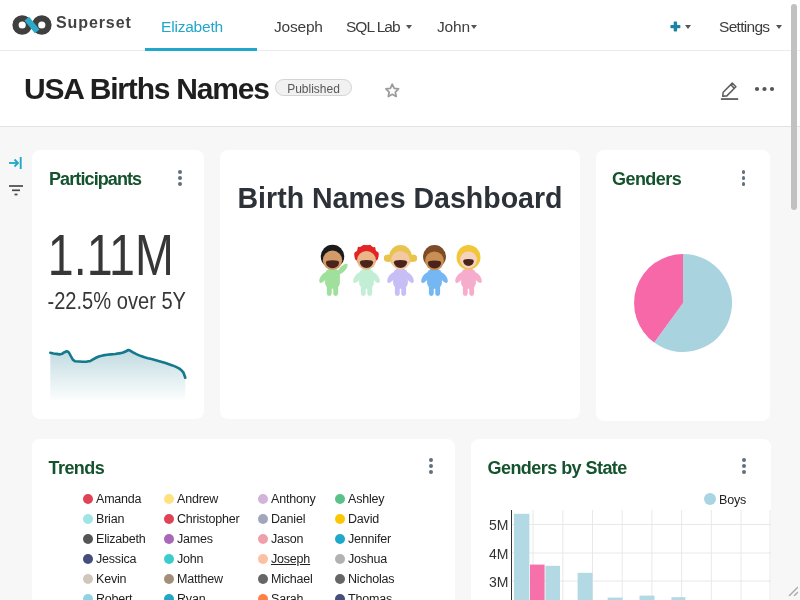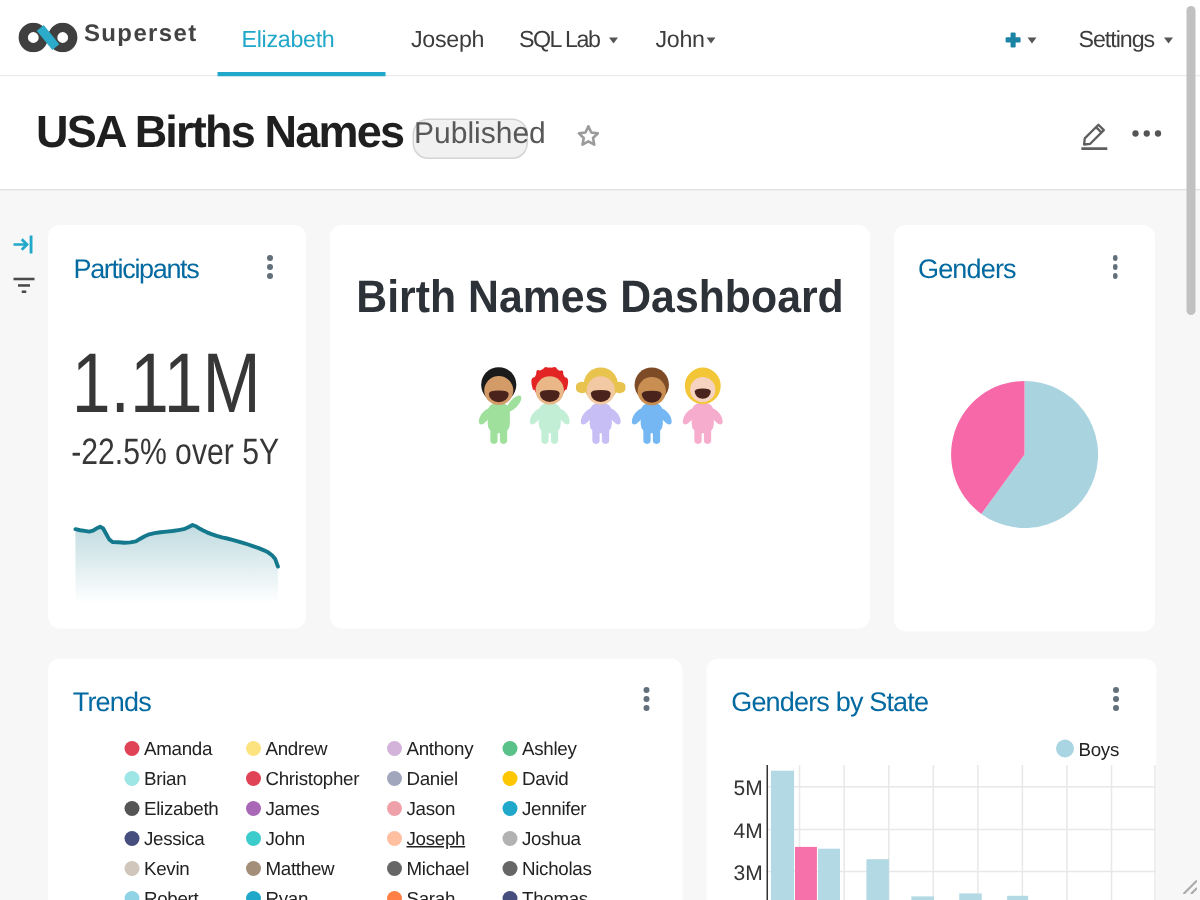--- a/index.html
+++ b/index.html
@@ -2,21 +2,21 @@
 <html><head>
 <meta charset="utf-8">
 <style>
 * { margin:0; padding:0; box-sizing:border-box; }
 html,body { width:800px; height:600px; overflow:hidden; background:#fff; font-family:"Liberation Sans", sans-serif; }
 .abs { position:absolute; }
 #navbar { position:absolute; left:0; top:0; width:800px; height:51px; background:#fff; border-bottom:1px solid #ececec; }
 #header { position:absolute; left:0; top:51px; width:800px; height:76px; background:#fff; border-bottom:1px solid #e2e2e2; }
 #content { position:absolute; left:0; top:127px; width:800px; height:473px; background:#f7f7f7; }
 .card { position:absolute; background:#fff; border-radius:8px; }
-.ctitle { position:absolute; font-size:18px; font-weight:400; color:#0369a1; letter-spacing:-0.55px; }
+.ctitle { position:absolute; font-size:18px; font-weight:700; color:#14532d; letter-spacing:-0.55px; }
 .vdots { position:absolute; width:4px; }
 .vdots span { display:block; width:3.9px; height:3.9px; border-radius:50%; background:#62707c; margin-bottom:2.1px; }
 .navlink { position:absolute; top:18px; font-size:15.5px; color:#3d3d3d; letter-spacing:-0.2px; }
 .caret { position:absolute; width:0; height:0; border-left:3.8px solid transparent; border-right:3.8px solid transparent; border-top:4.2px solid #555; }
 .leg { position:absolute; height:20px; font-size:12.5px; color:#222; letter-spacing:-0.2px; white-space:nowrap; }
 .leg i { display:inline-block; width:10px; height:10px; border-radius:50%; margin-right:3px; vertical-align:-1px; }
 </style>
 </head>
 <body>
 <div id="content"></div>
@@ -39,21 +39,21 @@
       <rect x="0.4" y="3.9" width="10" height="3.4" rx="0.8" fill="#1b84a5"></rect>
       <rect x="3.7" y="0.6" width="3.4" height="10" rx="0.8" fill="#1b84a5"></rect>
     </svg>
   <div class="caret" style="left:685px; top:25px;"></div>
   <div class="navlink" style="left:719px; letter-spacing:-0.7px;">Settings</div>
   <div class="caret" style="left:776px; top:25px;"></div>
 </div>
 
 <div id="header">
   <div class="abs" style="left:24px; top:20.5px; font-size:30px; font-weight:700; color:#1f1f1f; letter-spacing:-1.2px;text-align:center;">USA Births Names</div>
-  <div class="abs" style="left:275px; top:28px; width:77px; height:27px; background:#f1f1f1; border:1px solid #d4d4d4; border-radius:10.5px; font-size:20px; color:#585858; text-align:center; line-height:19px;">Published</div>
+  <div class="abs" style="left:275px; top:28px; width:77px; height:17px; background:#f1f1f1; border:1px solid #d4d4d4; border-radius:10.5px; font-size:12px; color:#585858; text-align:center; line-height:19px;">Published</div>
   <svg class="abs" style="left:383.5px; top:31px;" width="16.5" height="17" viewBox="0 0 24 24">
     <path d="M12 2.8 L14.8 8.9 L21.2 9.7 L16.5 14.2 L17.7 20.7 L12 17.5 L6.3 20.7 L7.5 14.2 L2.8 9.7 L9.2 8.9 Z" fill="none" stroke="#9b9b9b" stroke-width="2.5" stroke-linejoin="round"></path>
   </svg>
   <svg class="abs" style="left:720px; top:28px;" width="20" height="21" viewBox="0 0 22 23">
     <path d="M3.5 14.5 L13.5 4.5 L17.5 8.5 L7.5 18.5 L3 19 Z" fill="none" stroke="#5f5f5f" stroke-width="1.7" stroke-linejoin="round"></path>
     <line x1="11.8" y1="6.3" x2="15.8" y2="10.3" stroke="#5f5f5f" stroke-width="1.7"></line>
     <line x1="1" y1="22" x2="20" y2="22" stroke="#5f5f5f" stroke-width="2"></line>
   </svg>
   <svg class="abs" style="left:754px; top:35px;" width="22" height="6">
       <circle cx="3" cy="3" r="2.1" fill="#555"></circle>

